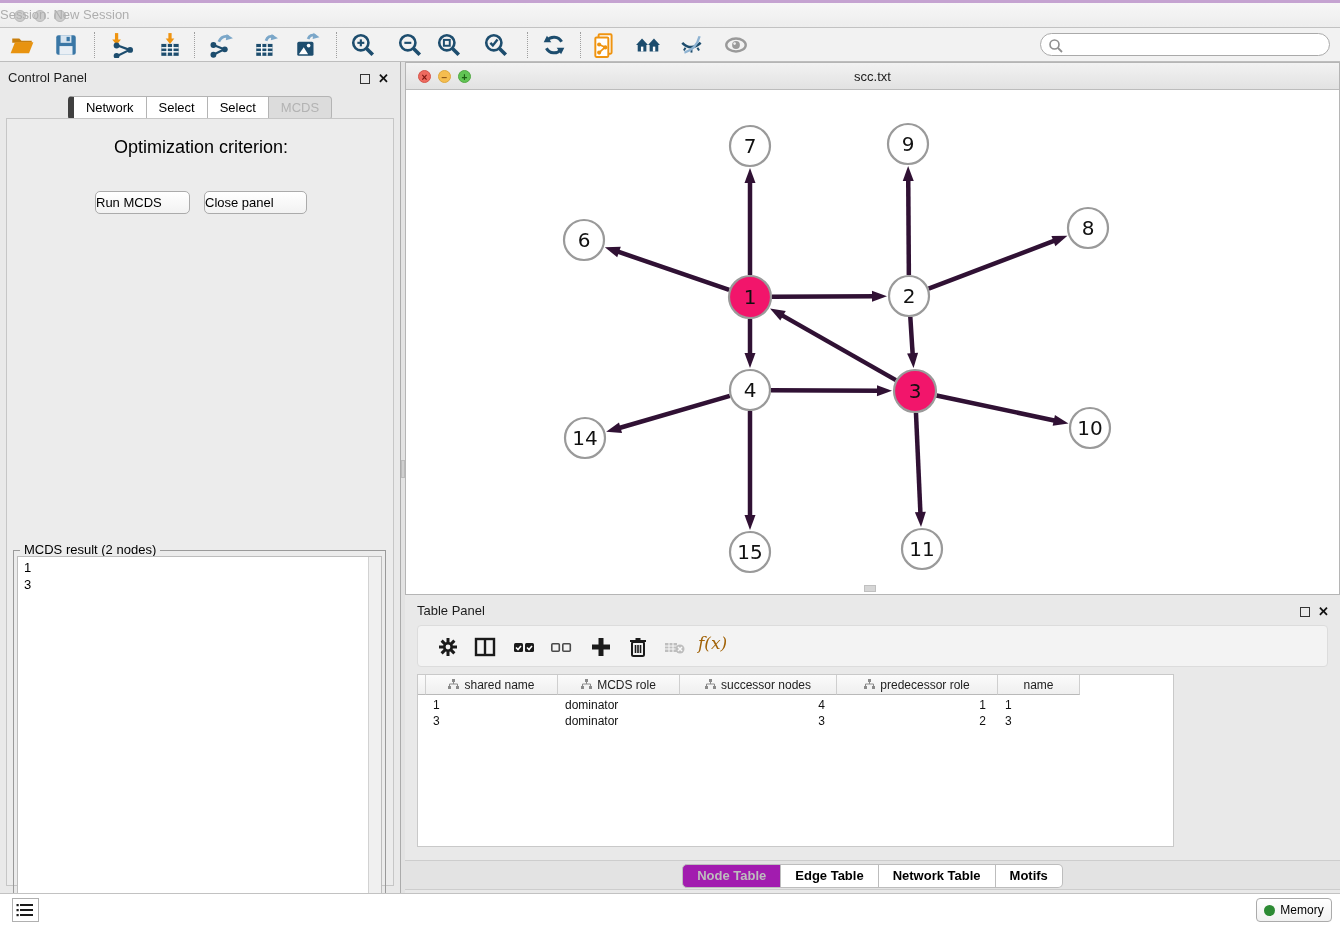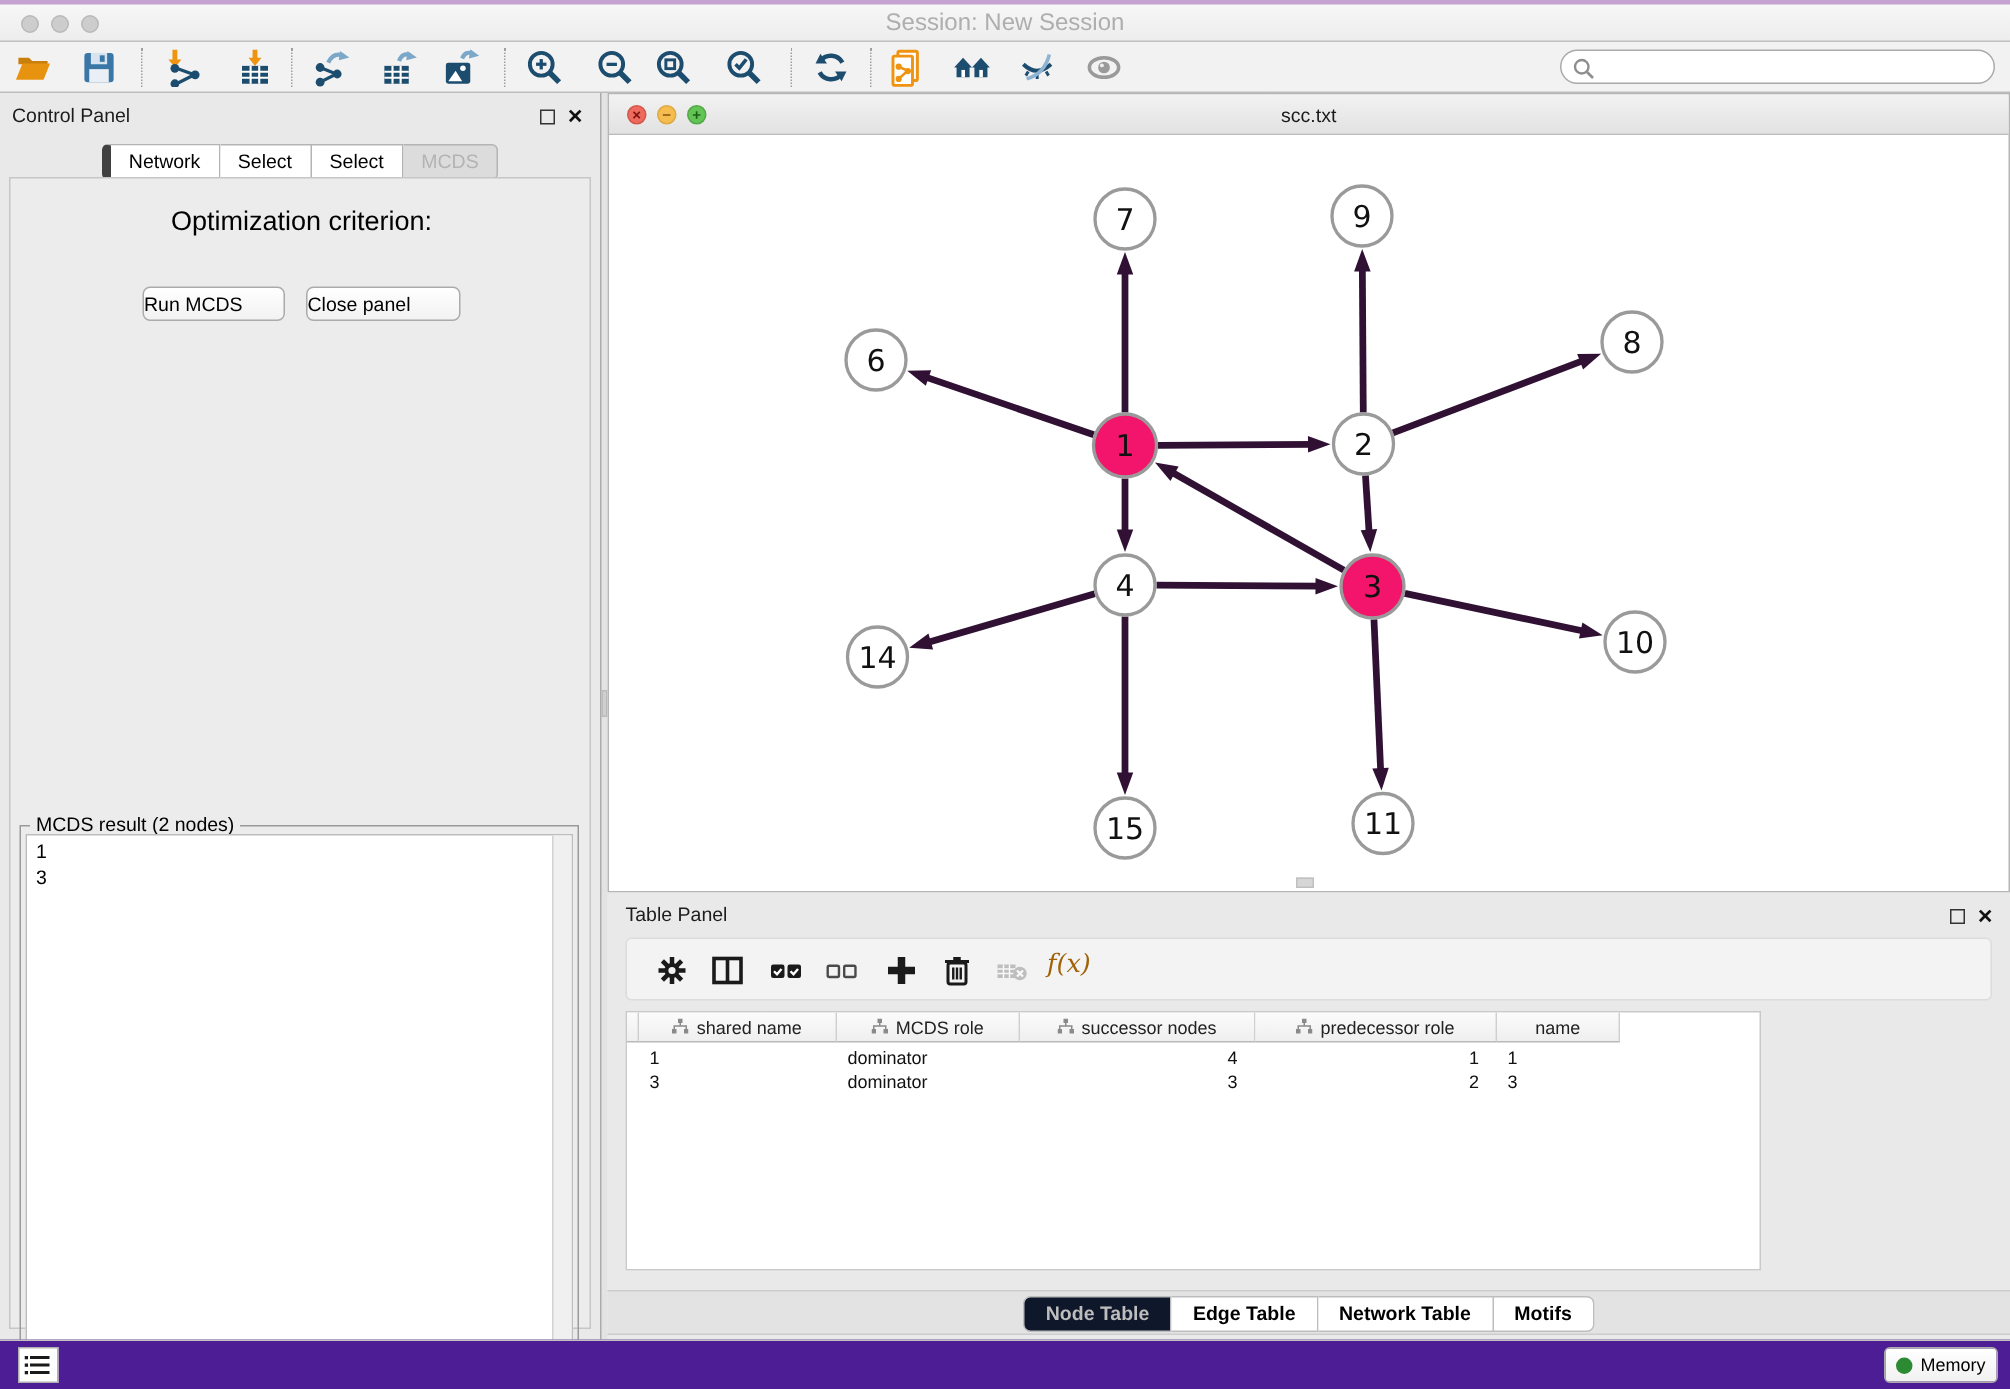--- a/index.html
+++ b/index.html
@@ -5,21 +5,21 @@
   * { margin:0; padding:0; box-sizing:border-box; }
   html,body { width:1340px; height:926px; }
   body { font-family:"Liberation Sans", sans-serif; background:#e9e9e9; position:relative; overflow:hidden; }
   .abs { position:absolute; }
 
   
   #titlebar { left:0; top:0; width:1340px; height:28px;
     background:linear-gradient(#f8f8f8,#ededed); border-bottom:1px solid #c2c2c2; }
   #titlebar .purple-strip { left:0; top:0; width:1340px; height:3px; background:#c5a3d1; }
   .traffic-dot { width:12px; height:12px; border-radius:50%; top:10px; background:#cdcdcd; border:1px solid #b9b9b9; }
-  #win-title { left:0; right:0; top:7px; text-align:center; color:#aeaeae; font-size:16px; }
+  #win-title { left:0; right:0; top:7px; color:#aeaeae; font-size:13px; }
 
   
   #toolbar { left:0; top:28px; width:1340px; height:34px; background:#f2f2f2; border-bottom:1px solid #bdbdbd; }
   .tb-icon { top:4px; width:26px; height:26px; cursor:pointer; }
   .tb-sep { top:4px; width:0; height:26px; border-left:1px dotted #9f9f9f; }
   #search-box { left:1040px; top:5px; width:290px; height:23px; background:#fff; border:1px solid #aaa; border-radius:12px; }
   #search-box svg { position:absolute; left:7px; top:4px; }
   #search-input { position:absolute; left:26px; top:1px; width:255px; height:19px; border:none; outline:none; background:transparent; font-size:12px; }
 
   
@@ -66,24 +66,24 @@
   #table-panel { left:405px; top:595px; width:935px; height:298px; background:#e9e9e9; }
   #tp-toolbar { left:12px; top:30px; width:911px; height:42px; background:#f3f3f3; border:1px solid #dcdcdc; border-radius:4px; }
   .tp-icon { top:9px; width:24px; height:24px; cursor:pointer; }
   #node-table { left:12px; top:79px; width:757px; height:173px; background:#fff; border:1px solid #c9c9c9; overflow:hidden; }
   .th-cell { position:absolute; top:0; height:20px; background:linear-gradient(#fbfbfb,#efefef); border-right:1px solid #cfcfcf; border-bottom:1px solid #b9b9b9; font-size:12px; display:flex; align-items:center; justify-content:center; gap:5px; color:#222; cursor:pointer; }
   .td-cell { position:absolute; height:16px; font-size:12px; color:#111; }
   #tp-tabsbar { left:0; bottom:3px; width:935px; height:30px; background:#e3e3e3; border-top:1px solid #cdcdcd; border-bottom:1px solid #cdcdcd; text-align:center; padding-top:3px; }
   .tp-tab { display:inline-block; font-size:13px; font-weight:bold; padding:3px 14px 4px; background:#fff; border:1px solid #bdbdbd; border-left:none; cursor:pointer; }
   .tp-tab:first-child { border-left:1px solid #bdbdbd; border-radius:5px 0 0 5px; }
   .tp-tab:last-child { border-radius:0 5px 5px 0; }
-  .tp-tab.selected { background:#0f172a; color:#bdbdbd; }
-
-  
-  #statusbar { left:0; top:893px; width:1340px; height:33px; background:#4c1d95; border-top:1px solid #c2c2c2; }
+  .tp-tab.selected { background:#a21caf; color:#bdbdbd; }
+
+  
+  #statusbar { left:0; top:893px; width:1340px; height:33px; background:#ffffff; border-top:1px solid #c2c2c2; }
   #list-btn { left:12px; top:4px; width:27px; height:24px; background:#fff; border:1px solid #b0b0b0; cursor:pointer; }
   #memory-btn { left:1256px; top:4px; width:76px; height:24px; background:linear-gradient(#fff,#f1f1f1); border:1px solid #ababab; border-radius:4px; font-size:12px; cursor:pointer; display:flex; align-items:center; justify-content:center; gap:5px; }
   #memory-dot { width:11px; height:11px; border-radius:50%; background:#2c8a33; }
 </style>
 </head>
 <body>
 
 <div id="titlebar" class="abs">
   <div class="purple-strip abs"></div>
   <div class="traffic-dot abs" style="left:14px"></div>

